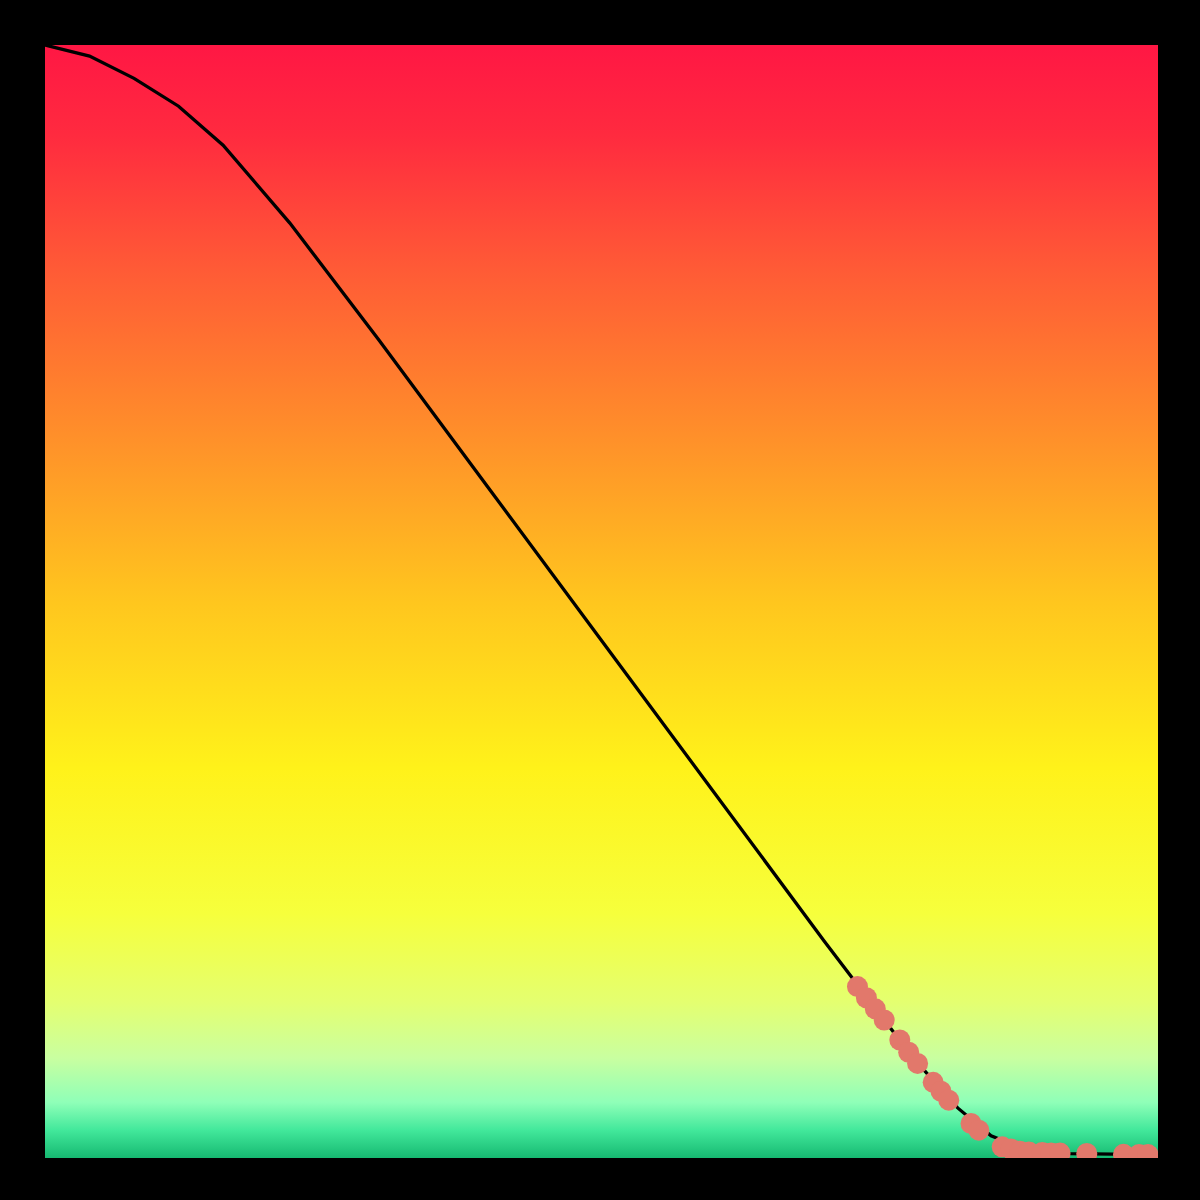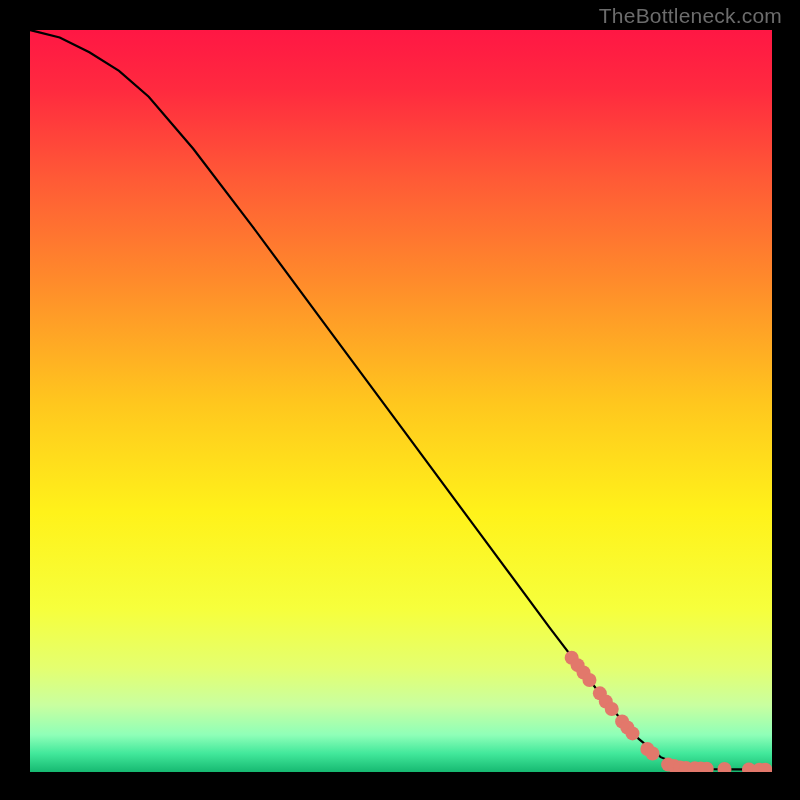--- a/index.html
+++ b/index.html
@@ -34,21 +34,20 @@
     height: 742px;
   }
   svg {
     display: block;
   }
 </style>
 </head>
 <body>
 <div class="frame">
 
-<div class="attribution">TheBottleneck.com</div>
 
 <div class="plot-area">
   <svg id="chart-svg" width="742" height="742" viewBox="0 0 742 742">
     <defs>
       <linearGradient id="bg-grad" x1="0" y1="0" x2="0" y2="1">
             <stop offset="0.00%" stop-color="#ff1744"></stop>
             <stop offset="8.00%" stop-color="#ff2a3f"></stop>
             <stop offset="20.00%" stop-color="#ff5a36"></stop>
             <stop offset="35.00%" stop-color="#ff8f2a"></stop>
             <stop offset="50.00%" stop-color="#ffc61e"></stop>

